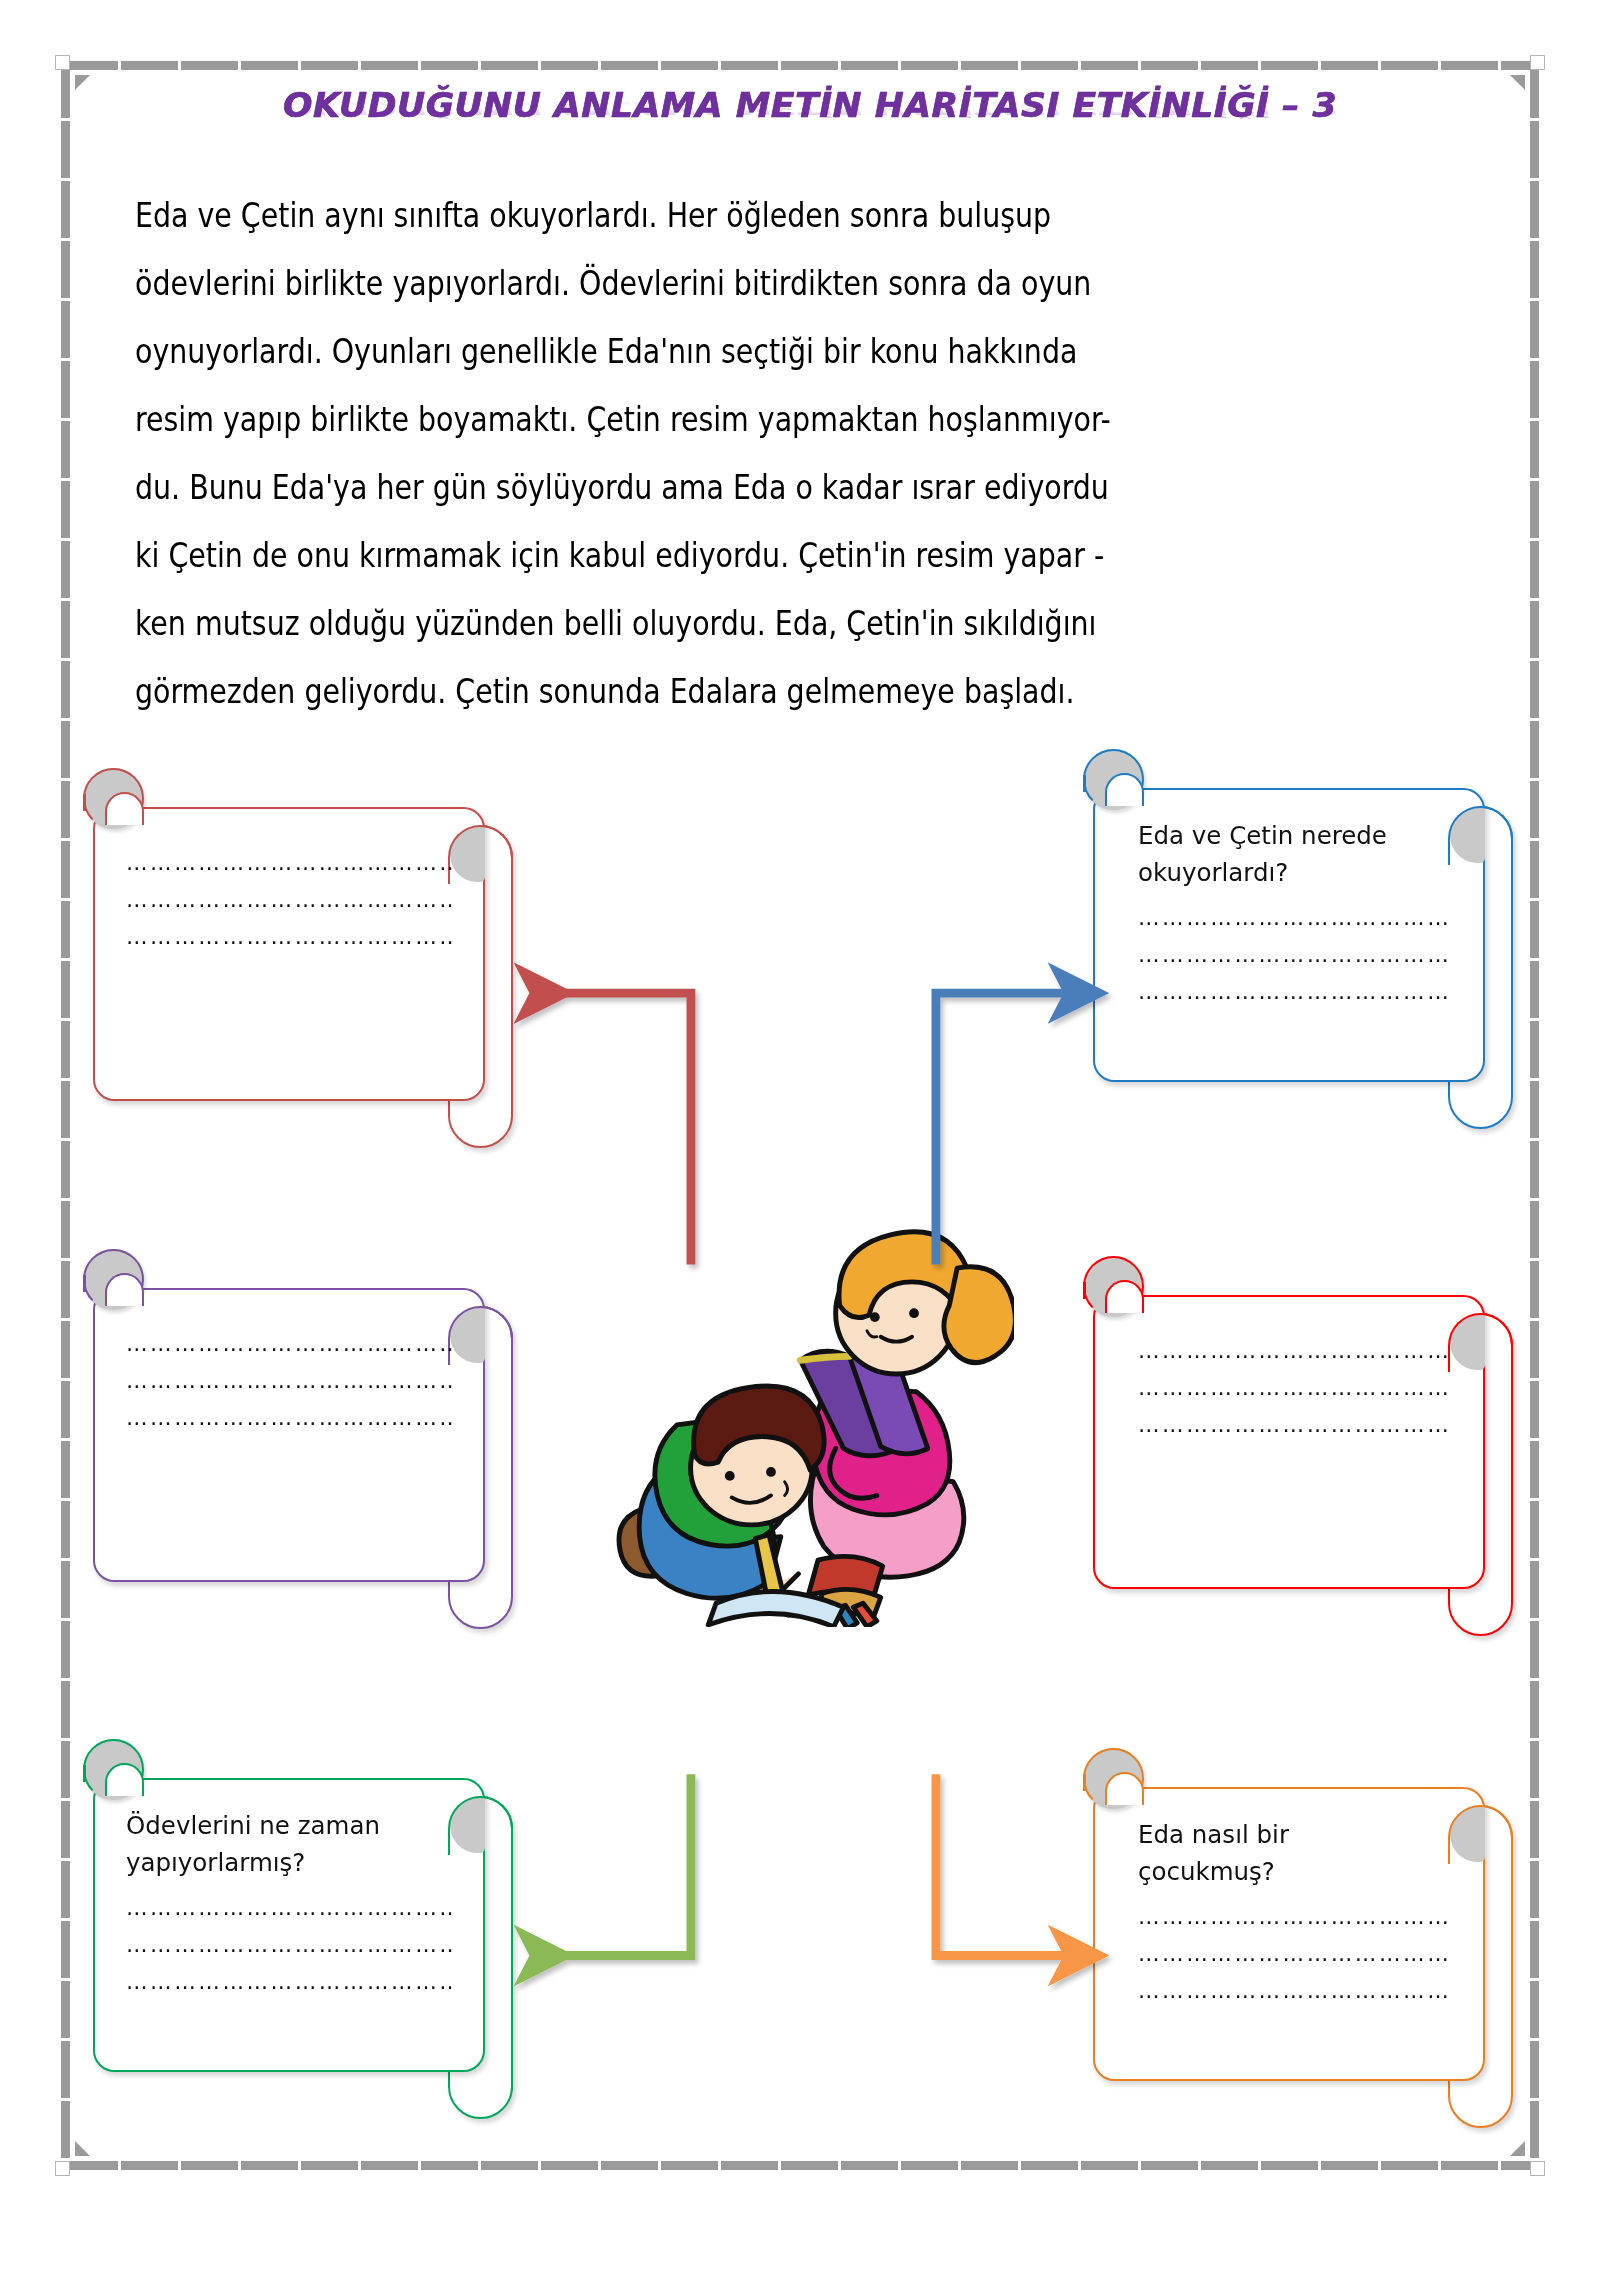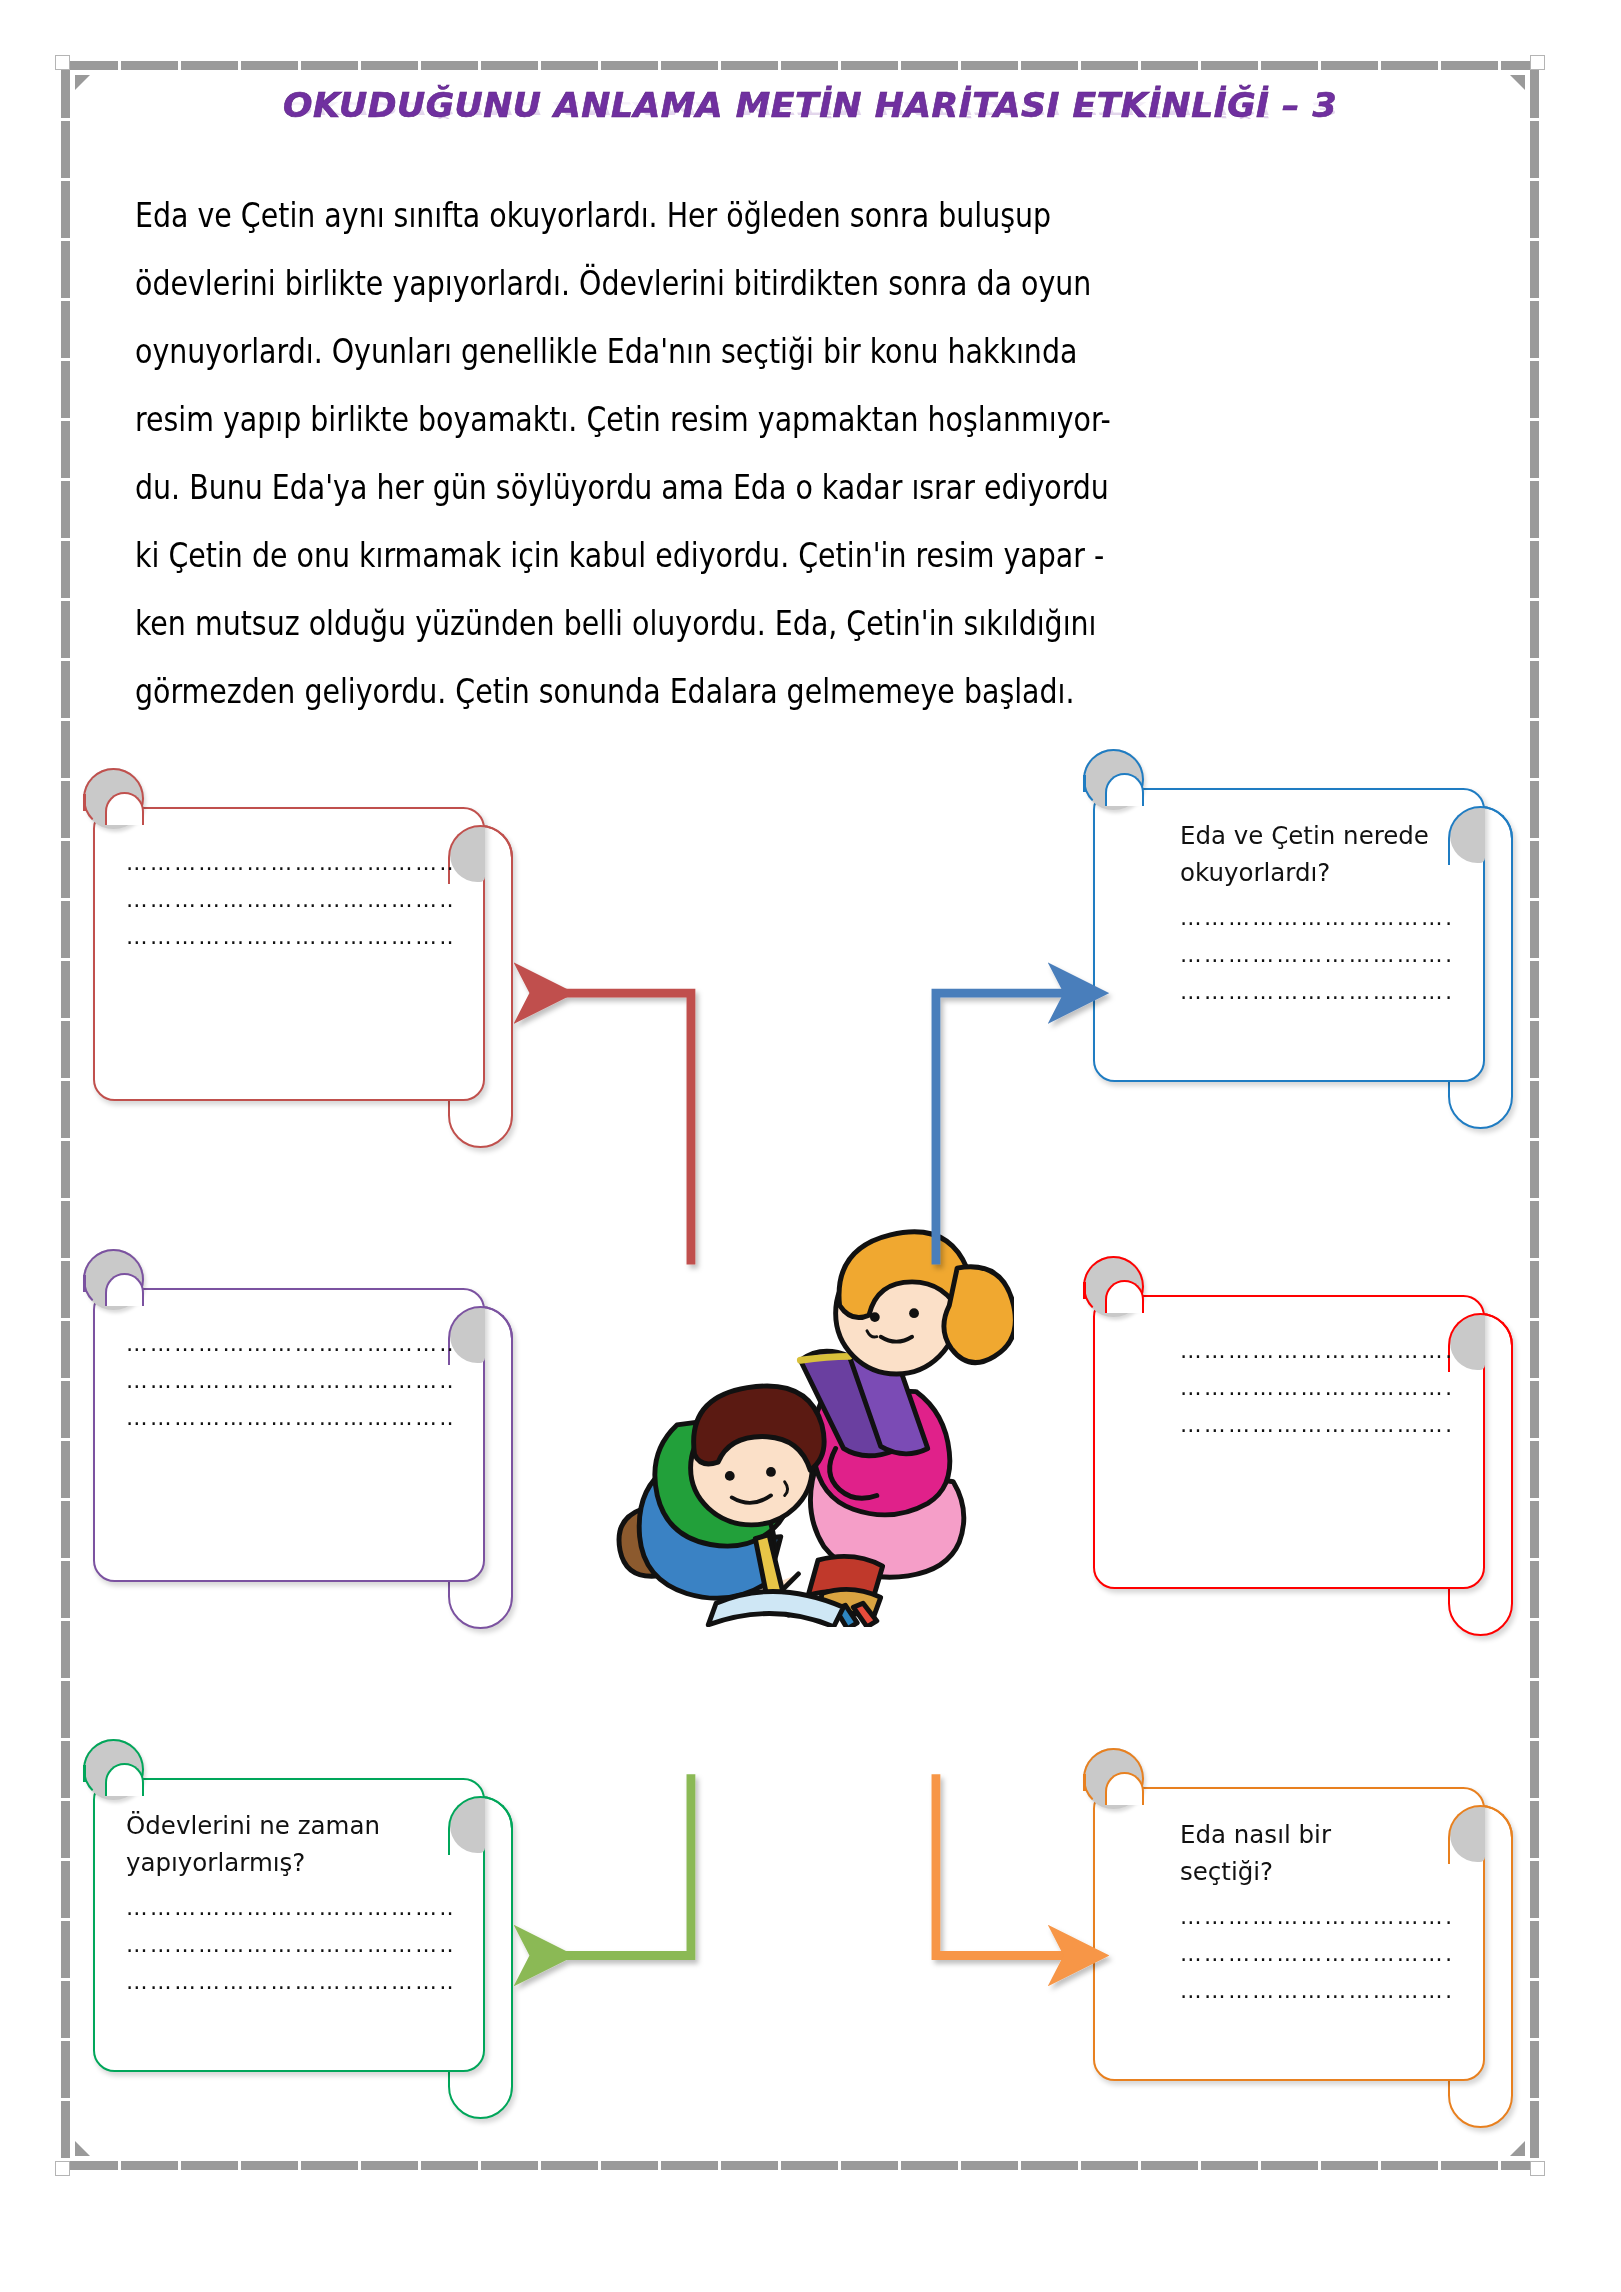--- a/index.html
+++ b/index.html
@@ -201,21 +201,21 @@
   .ans-line{
     height:37px;
     font-family:"DejaVu Sans", sans-serif;
     font-size:21.6px;
     letter-spacing:2.5px;
     color:#111111;
     overflow:hidden;
     white-space:nowrap;
   }
   
-  .scroll.right-col .scroll-content{padding-left:87px;}
+  .scroll.right-col .scroll-content{padding-left:45px;}
 
   
   #clipart{
     position:absolute;
     left:573px;top:1215px;
     width:441px;height:412px;
     z-index:1;
   }
 
   
@@ -447,21 +447,21 @@
   <div class="scroll-curl-right"></div>
   <div class="scroll-body"></div>
   <div class="scroll-curl-right-gray"></div>
   <div class="scroll-curl-right-hook"></div>
   <div class="scroll-curl-tl"></div>
   <div class="scroll-curl-tl-ring"></div>
   <div class="scroll-curl-tl-inner"></div>
   <div class="scroll-curl-tl-leg"></div>
   <div class="scroll-content">
     <div class="q-text">Eda nasıl bir
-seçtiği?</div>
+çocukmuş?</div>
     <div class="ans-lines">
       <div class="ans-line">…………………………………….</div>
       <div class="ans-line">…………………………………….</div>
       <div class="ans-line">…………………………………….</div>
     </div>
   </div>
 </div>
 
 
 </body></html>

